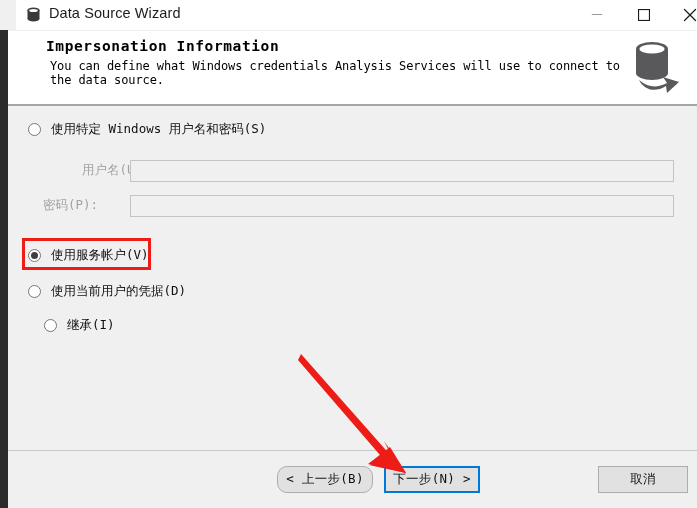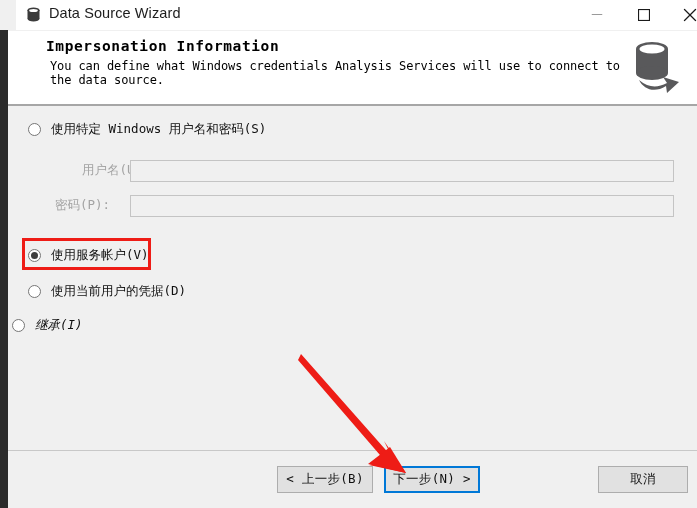--- a/index.html
+++ b/index.html
@@ -146,21 +146,21 @@
     margin-left: 10px;
     font-family: "DejaVu Sans Mono", "Liberation Sans", sans-serif;
     font-size: 12.5px;
     color: #101010;
     white-space: nowrap;
   }
 
   #row-specific { left: 20px; top: 14px; }
   #row-service  { left: 20px; top: 140px; }
   #row-current  { left: 20px; top: 176px; }
-  #row-inherit  { left: 4px; top: 210px; font-style: italic; }
+  #row-inherit  { left: 36px; top: 210px; }
 
   
   #service-highlight {
     position: absolute;
     left: 14px; top: 132px;
     width: 129px; height: 32px;
     border: 3px solid #ee1c16;
     box-sizing: border-box;
   }
 
@@ -184,21 +184,21 @@
     box-sizing: border-box;
     font-family: "DejaVu Sans Mono", "Liberation Sans", sans-serif;
     font-size: 12px;
     color: #a3a3a3;
     padding: 0 4px;
     outline: none;
   }
 
   #label-user  { left: 47px; top: 56px; width: 73px; margin-left: 27px; }
   #input-user  { left: 122px; top: 54px; width: 544px; }
-  #label-pass  { left: 47px; top: 91px; width: 73px; }
+  #label-pass  { left: 35px; top: 91px; width: 73px; }
   #input-pass  { left: 122px; top: 89px; width: 544px; }
 
   
   #footer-rule {
     position: absolute;
     left: 8px; top: 450px;
     width: 689px;
     height: 1px;
     background: #c8c8c8;
   }
@@ -228,21 +228,21 @@
   }
   .dlgbtn.default {
     border: 2px solid #0078d7;
     background: #e1e1e1;
   }
   .dlgbtn.disabled {
     color: #a0a0a0;
     border-color: #bfbfbf;
     background: #dcdcdc;
   }
-  #btn-back   { left: 269px; width: 96px; }
+  #btn-back   { left: 269px; width: 96px; border-radius: 10px; }
   #btn-next   { left: 376px; width: 96px; }
   #btn-finish { left: 483px; width: 96px; }
   #btn-cancel { left: 590px; width: 90px; }
 
   
   #annotation-arrow {
     position: absolute;
     left: 0; top: 0;
     width: 697px; height: 508px;
     pointer-events: none;

